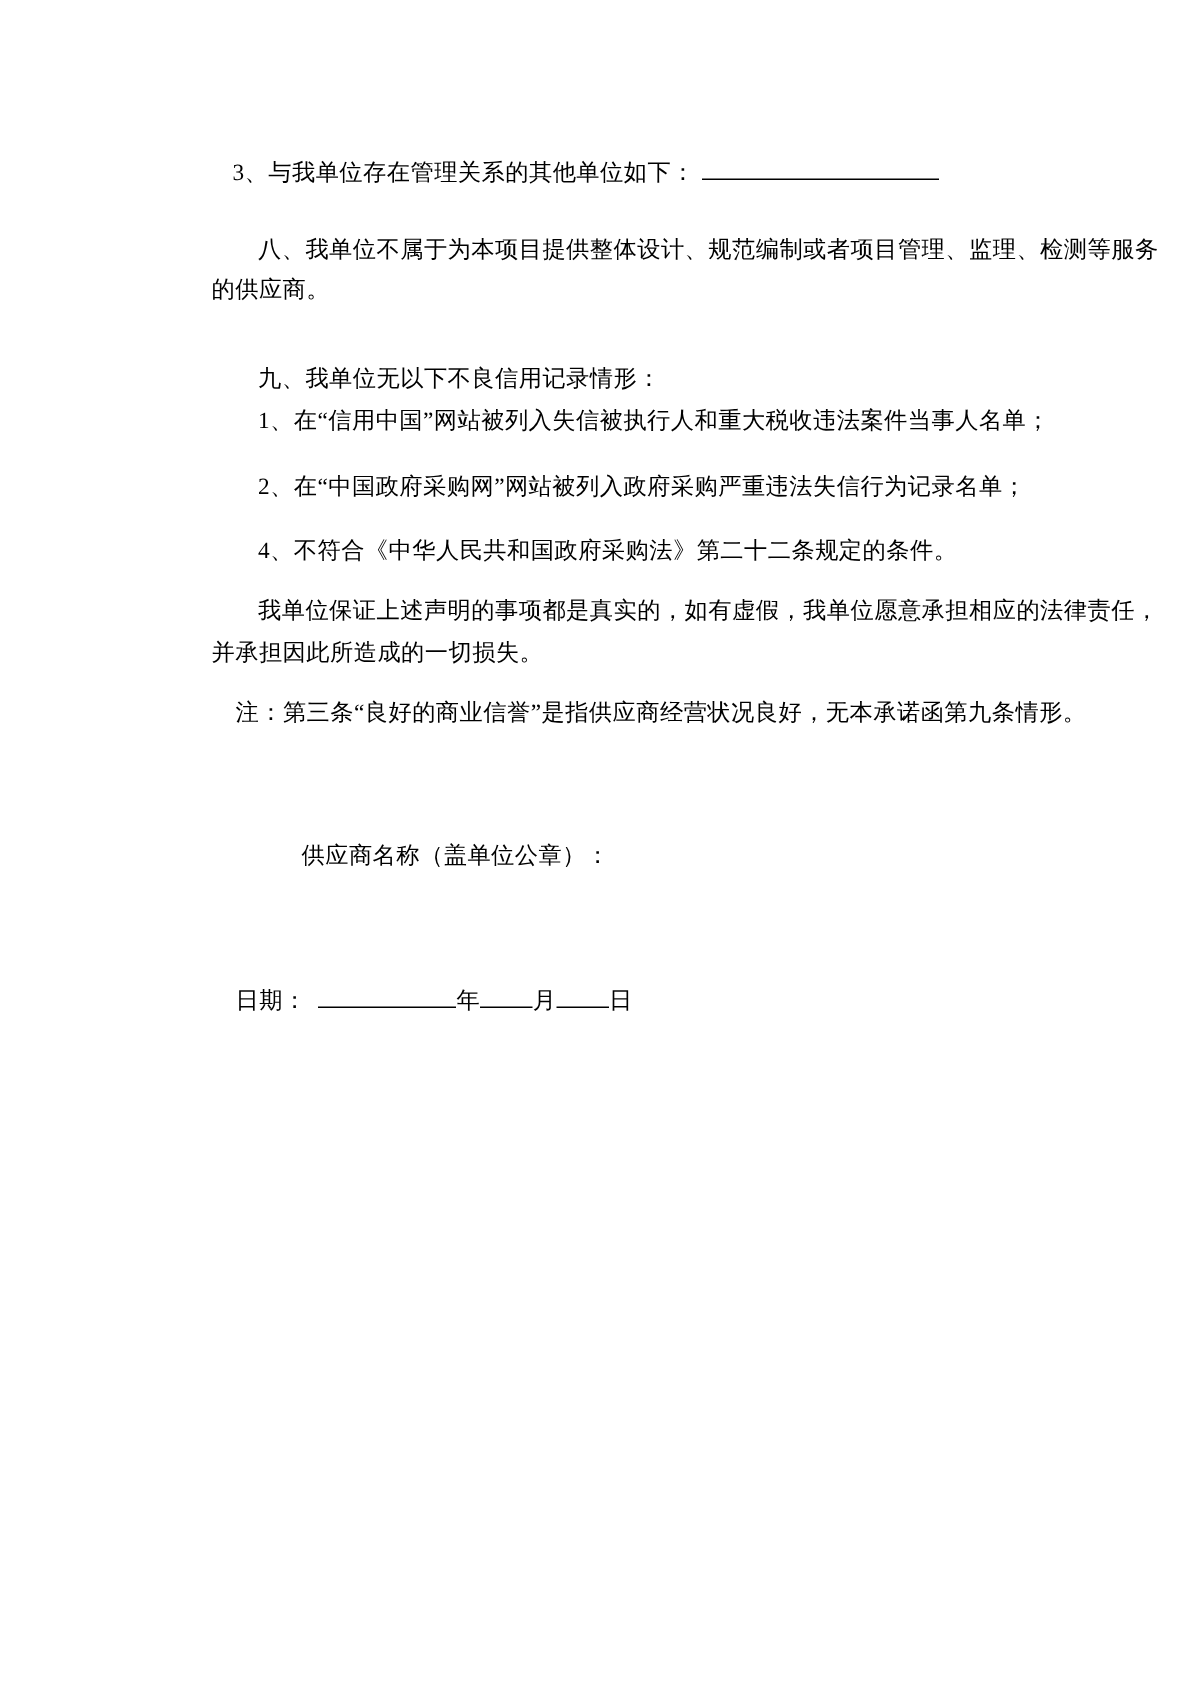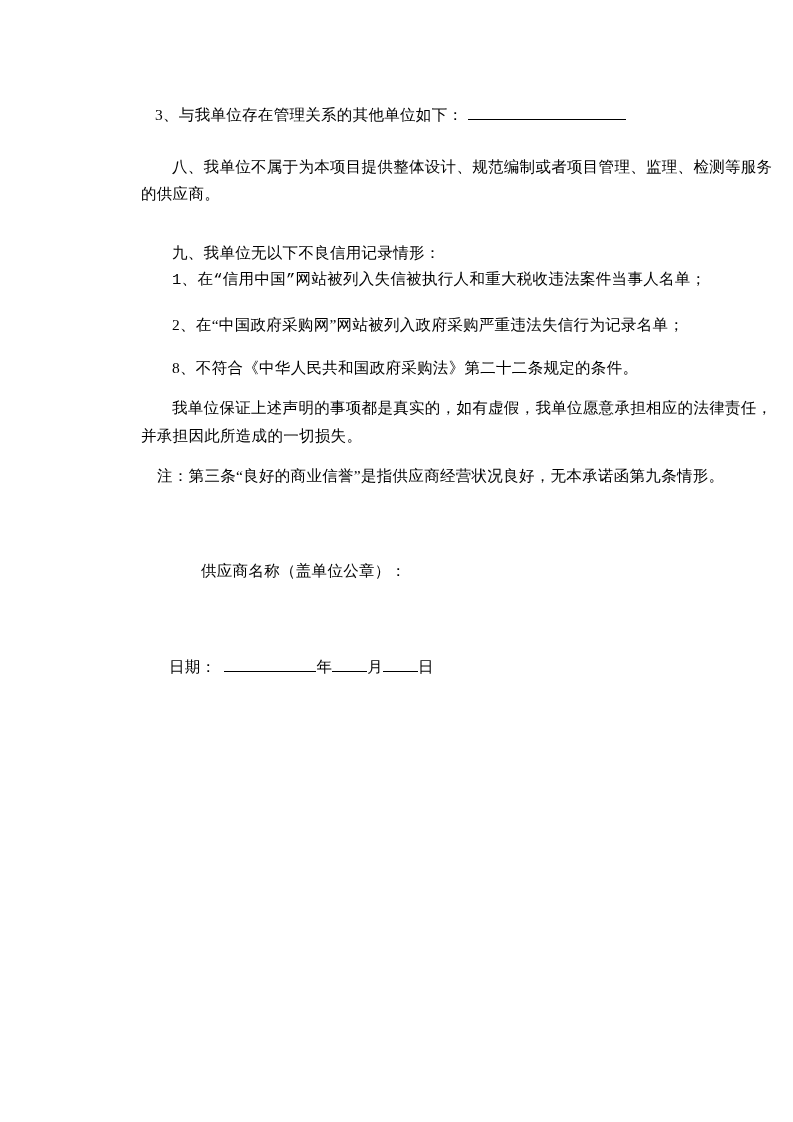--- a/index.html
+++ b/index.html
@@ -48,45 +48,45 @@
     <span>八、我单位不属于为本项目提供整体设计、规范编制或者项目管理、监理、检测等服务</span>
   </div>
   <div class="line" style="top:183px; left:141px;">
     <span>的供应商。</span>
   </div>
 
   <div class="line" style="top:226px; left:172px;margin-top:16px;">
     <span>九、我单位无以下不良信用记录情形：</span>
   </div>
 
-  <div class="line" style="top:270px; left:172px;font-family:Liberation Mono, monospace;">
+  <div class="line" style="top:270px; left:172px;">
     <span>1、在“信用中国”网站被列入失信被执行人和重大税收违法案件当事人名单；</span>
   </div>
 
   <div class="line" style="top:314px; left:172px;">
     <span>2、在“中国政府采购网”网站被列入政府采购严重违法失信行为记录名单；</span>
   </div>
 
   <div class="line" style="top:357px; left:172px;">
-    <span>8、不符合《中华人民共和国政府采购法》第二十二条规定的条件。</span>
+    <span>4、不符合《中华人民共和国政府采购法》第二十二条规定的条件。</span>
   </div>
 
   <div class="line" style="top:397px; left:172px;">
     <span>我单位保证上述声明的事项都是真实的，如有虚假，我单位愿意承担相应的法律责任，</span>
   </div>
   <div class="line" style="top:425px; left:141px;">
     <span>并承担因此所造成的一切损失。</span>
   </div>
 
   <div class="line" style="top:465px; left:157px;">
     <span>注：第三条“良好的商业信誉”是指供应商经营状况良好，无本承诺函第九条情形。</span>
   </div>
 
   <div class="line" style="top:560px; left:157px;margin-left:44px;">
     <span>供应商名称（盖单位公章）：</span>
   </div>
 
 
-  <div class="line" style="top:656px; left:169px;font-family:Liberation Serif, serif;">
+  <div class="line" style="top:656px; left:157px;font-family:Liberation Serif, serif;">
     <span>日期：</span><span class="blank blank-year"></span><span>年</span><span class="blank blank-mon"></span><span>月</span><span class="blank blank-day"></span><span>日</span>
   </div>
 
 </div>
 
 </body></html>

